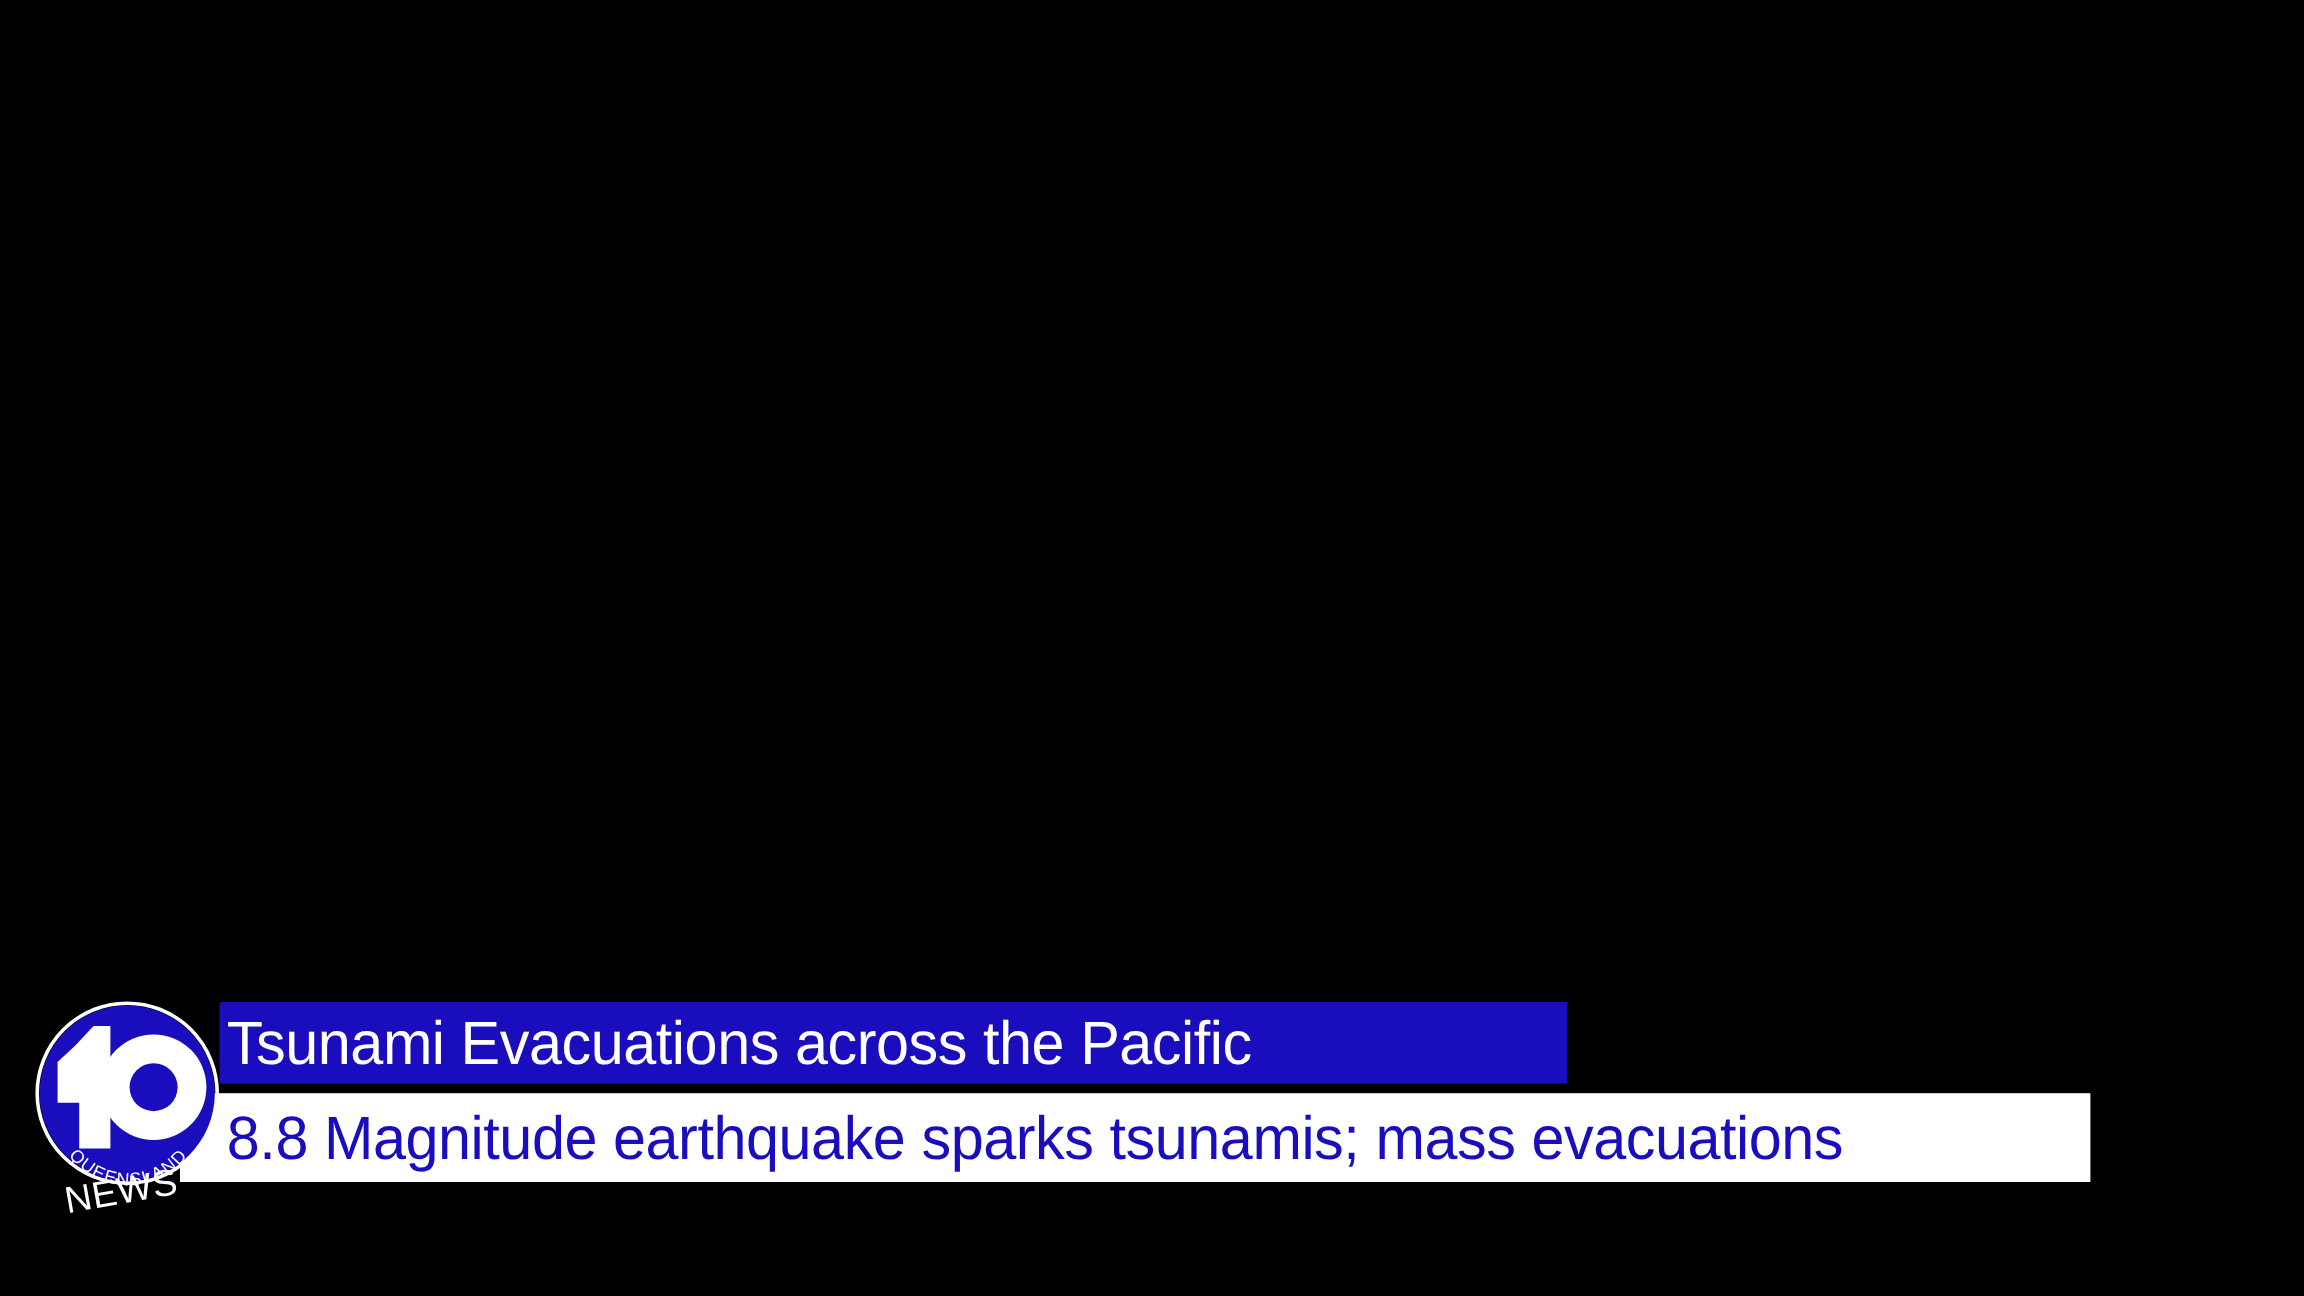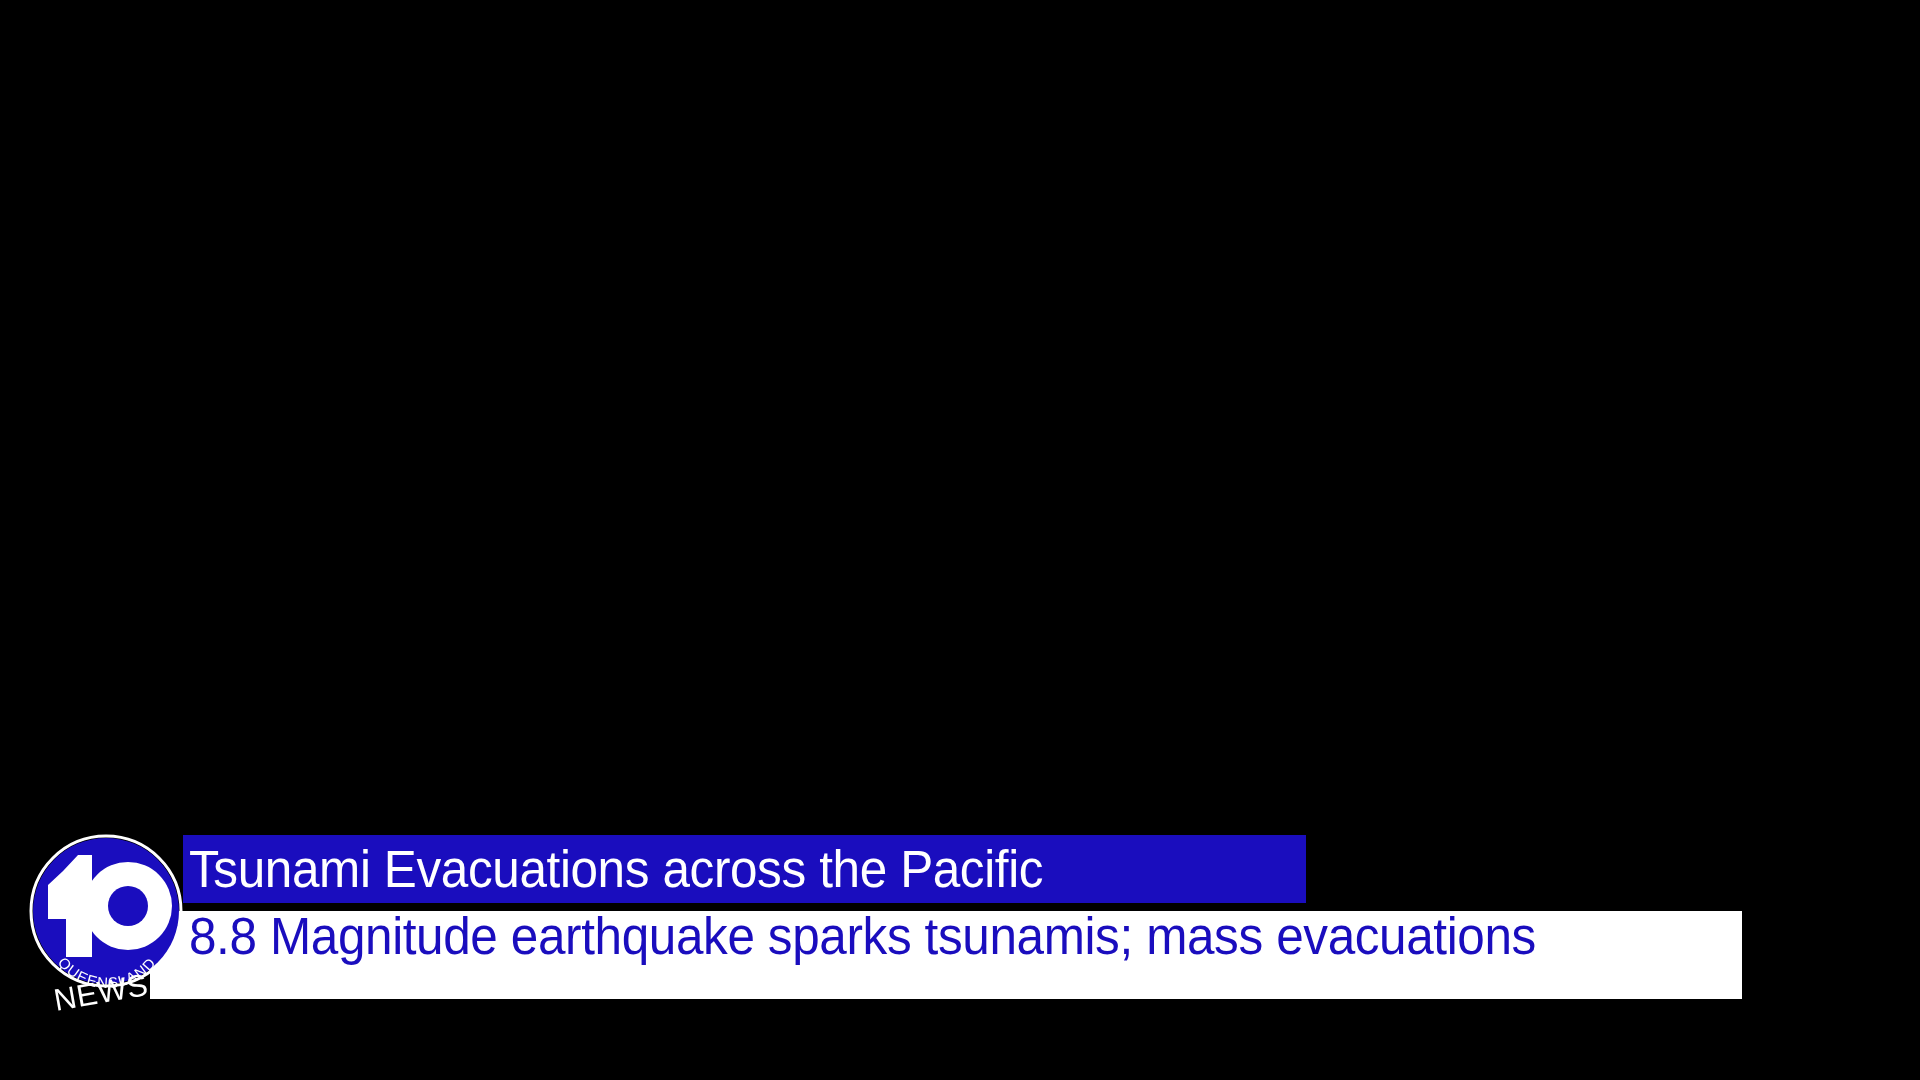--- a/index.html
+++ b/index.html
@@ -64,24 +64,24 @@
     transform: scaleX(0.97);
     transform-origin: left center;
   }
 
   
   #subheadline-bar {
     position: absolute;
     left: 150px;
     top: 76px;
     width: 1592px;
-    height: 88px;
+    height: 74px;
     background: #FFFFFF;
     display: flex;
-    align-items: flex-start;
+    align-items: center;
     box-sizing: border-box;
     padding-left: 39px;
   }
   #subheadline-text {
     color: #1A0DBE;
     font-family: "Liberation Sans", sans-serif;
     font-size: 51px;
     font-weight: 400;
     line-height: 1;
     letter-spacing: -0.4px;

